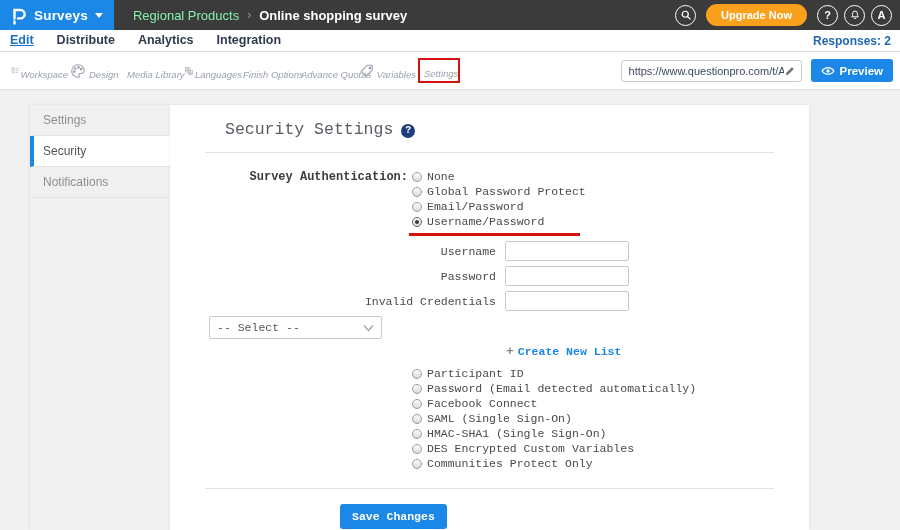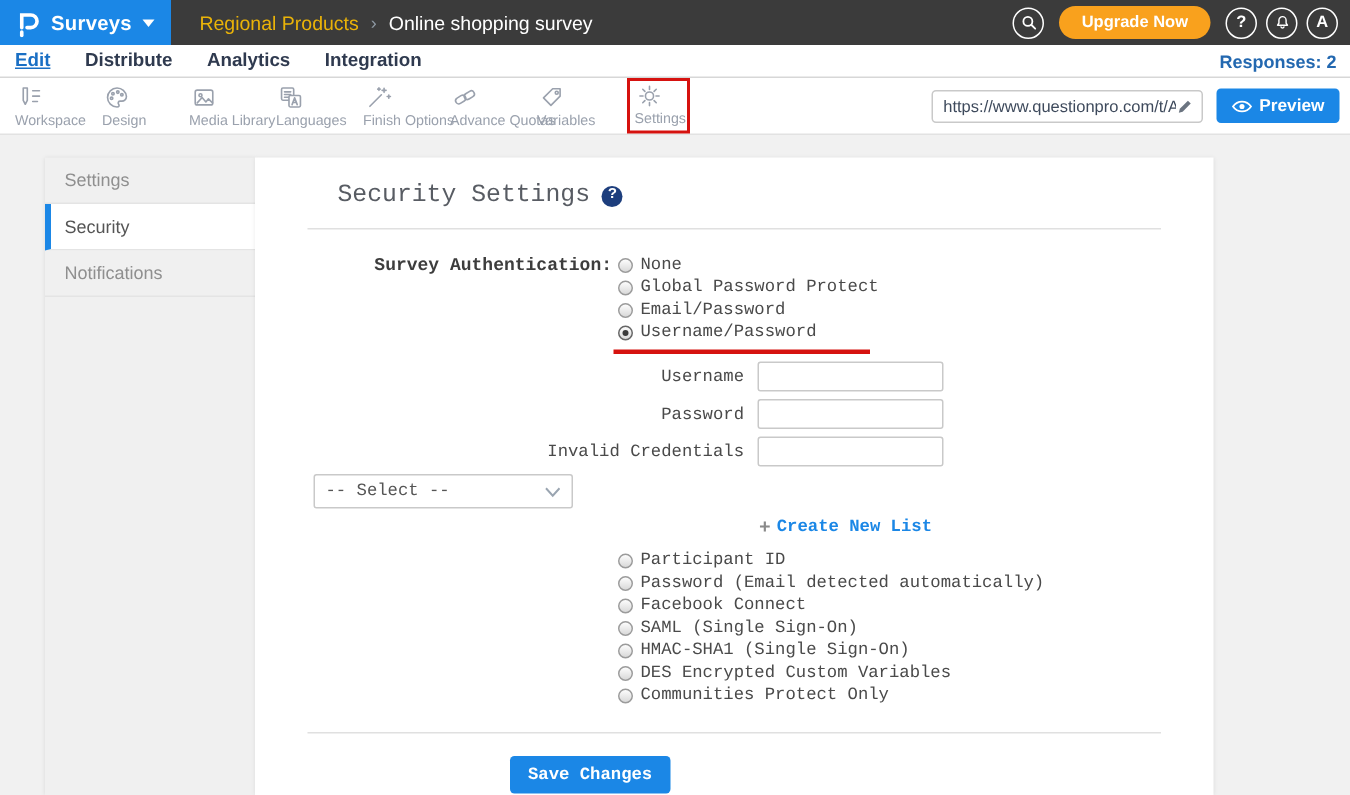--- a/index.html
+++ b/index.html
@@ -7,43 +7,43 @@
   body { font-family:"Liberation Sans","DejaVu Sans",sans-serif; background:#f1f1f1; }
 
   
   .topbar { height:30px; background:#3b3b3b; display:flex; align-items:center; color:#fff; }
   .brand { background:#1b87e6; height:30px; display:flex; align-items:center; gap:7px;
            padding:0 11px 0 10px; cursor:pointer; }
   .brand-name { font-size:13.5px; font-weight:700; letter-spacing:.2px; }
   .brand-caret { display:inline-block; width:0; height:0; border-left:4px solid transparent;
            border-right:4px solid transparent; border-top:5px solid #fff; margin-top:1px; }
   .breadcrumb { margin-left:19px; font-size:13px; display:flex; align-items:center; gap:8px; }
-  .crumb-folder { color:#eab308; cursor:pointer;text-align:center; }
+  .crumb-folder { color:#86efac; cursor:pointer;text-align:center; }
   .crumb-sep { color:#8f9aa5; font-size:12px; }
-  .crumb-title { color:#fff; font-weight:400; }
+  .crumb-title { color:#fff; font-weight:700; }
   .topbar-right { margin-left:auto; display:flex; align-items:center; gap:6px; padding-right:8px; }
   .circle-btn { width:21px; height:21px; border:1.5px solid #fff; border-radius:50%;
            display:flex; align-items:center; justify-content:center; cursor:pointer;
            font-size:11px; font-weight:700; color:#fff; flex:none; }
   .upgrade-btn { background:#f9a11d; color:#fff; border:none; border-radius:11px;
            font-size:11px; font-weight:700; padding:5px 15px; margin:0 4px; cursor:pointer;
            font-family:inherit; }
 
   
   .navbar { height:22px; background:#fff; border-bottom:1px solid #d7d7d7;
            display:flex; align-items:center; font-size:12.5px; font-weight:700; }
   .nav-item { color:#2f3a4f; margin-left:10px; margin-right:13px; cursor:pointer; padding-bottom:1px; }
   .nav-item.active { color:#1a6fc4; text-decoration:underline; }
   .responses { margin-left:auto; margin-right:9px; color:#2368b0; font-size:12px; font-weight:700; cursor:pointer; }
 
   
   .toolbar { height:38px; background:#fff; border-bottom:1px solid #e2e2e2;
            display:flex; align-items:center; padding-left:10px; }
-  .tool-item { width:58px; display:flex; flex-direction:column; align-items:flex-start; gap:1px;
-           cursor:pointer; }
+  .tool-item { width:58px; display:flex; align-items:flex-end; gap:1px;
+           cursor:pointer;font-style:italic; }
   .tool-item svg { stroke:#9aa1ad; fill:none; stroke-width:1.2; stroke-linecap:round; stroke-linejoin:round; }
   .tool-label { font-size:9.5px; color:#9aa1ad; white-space:nowrap; }
   .settings-box { border:2px solid #d6120f; padding:1px 3px 2px; margin-left:2px; }
   .settings-box .tool-item { width:32px; }
   .toolbar-right { margin-left:auto; display:flex; align-items:center; gap:9px; padding-right:7px; }
   .url-box { width:181px; height:22px; border:1px solid #c9c9c9; border-radius:3px; background:#fff;
            display:flex; align-items:center; padding:0 5px 0 7px; }
   .url-text { flex:1; border:none; outline:none; font-size:11px; color:#3e4a5c;
            font-family:inherit; min-width:0; }
   .preview-btn { background:#1b87e6; color:#fff; border:none; border-radius:3px; height:23px;

